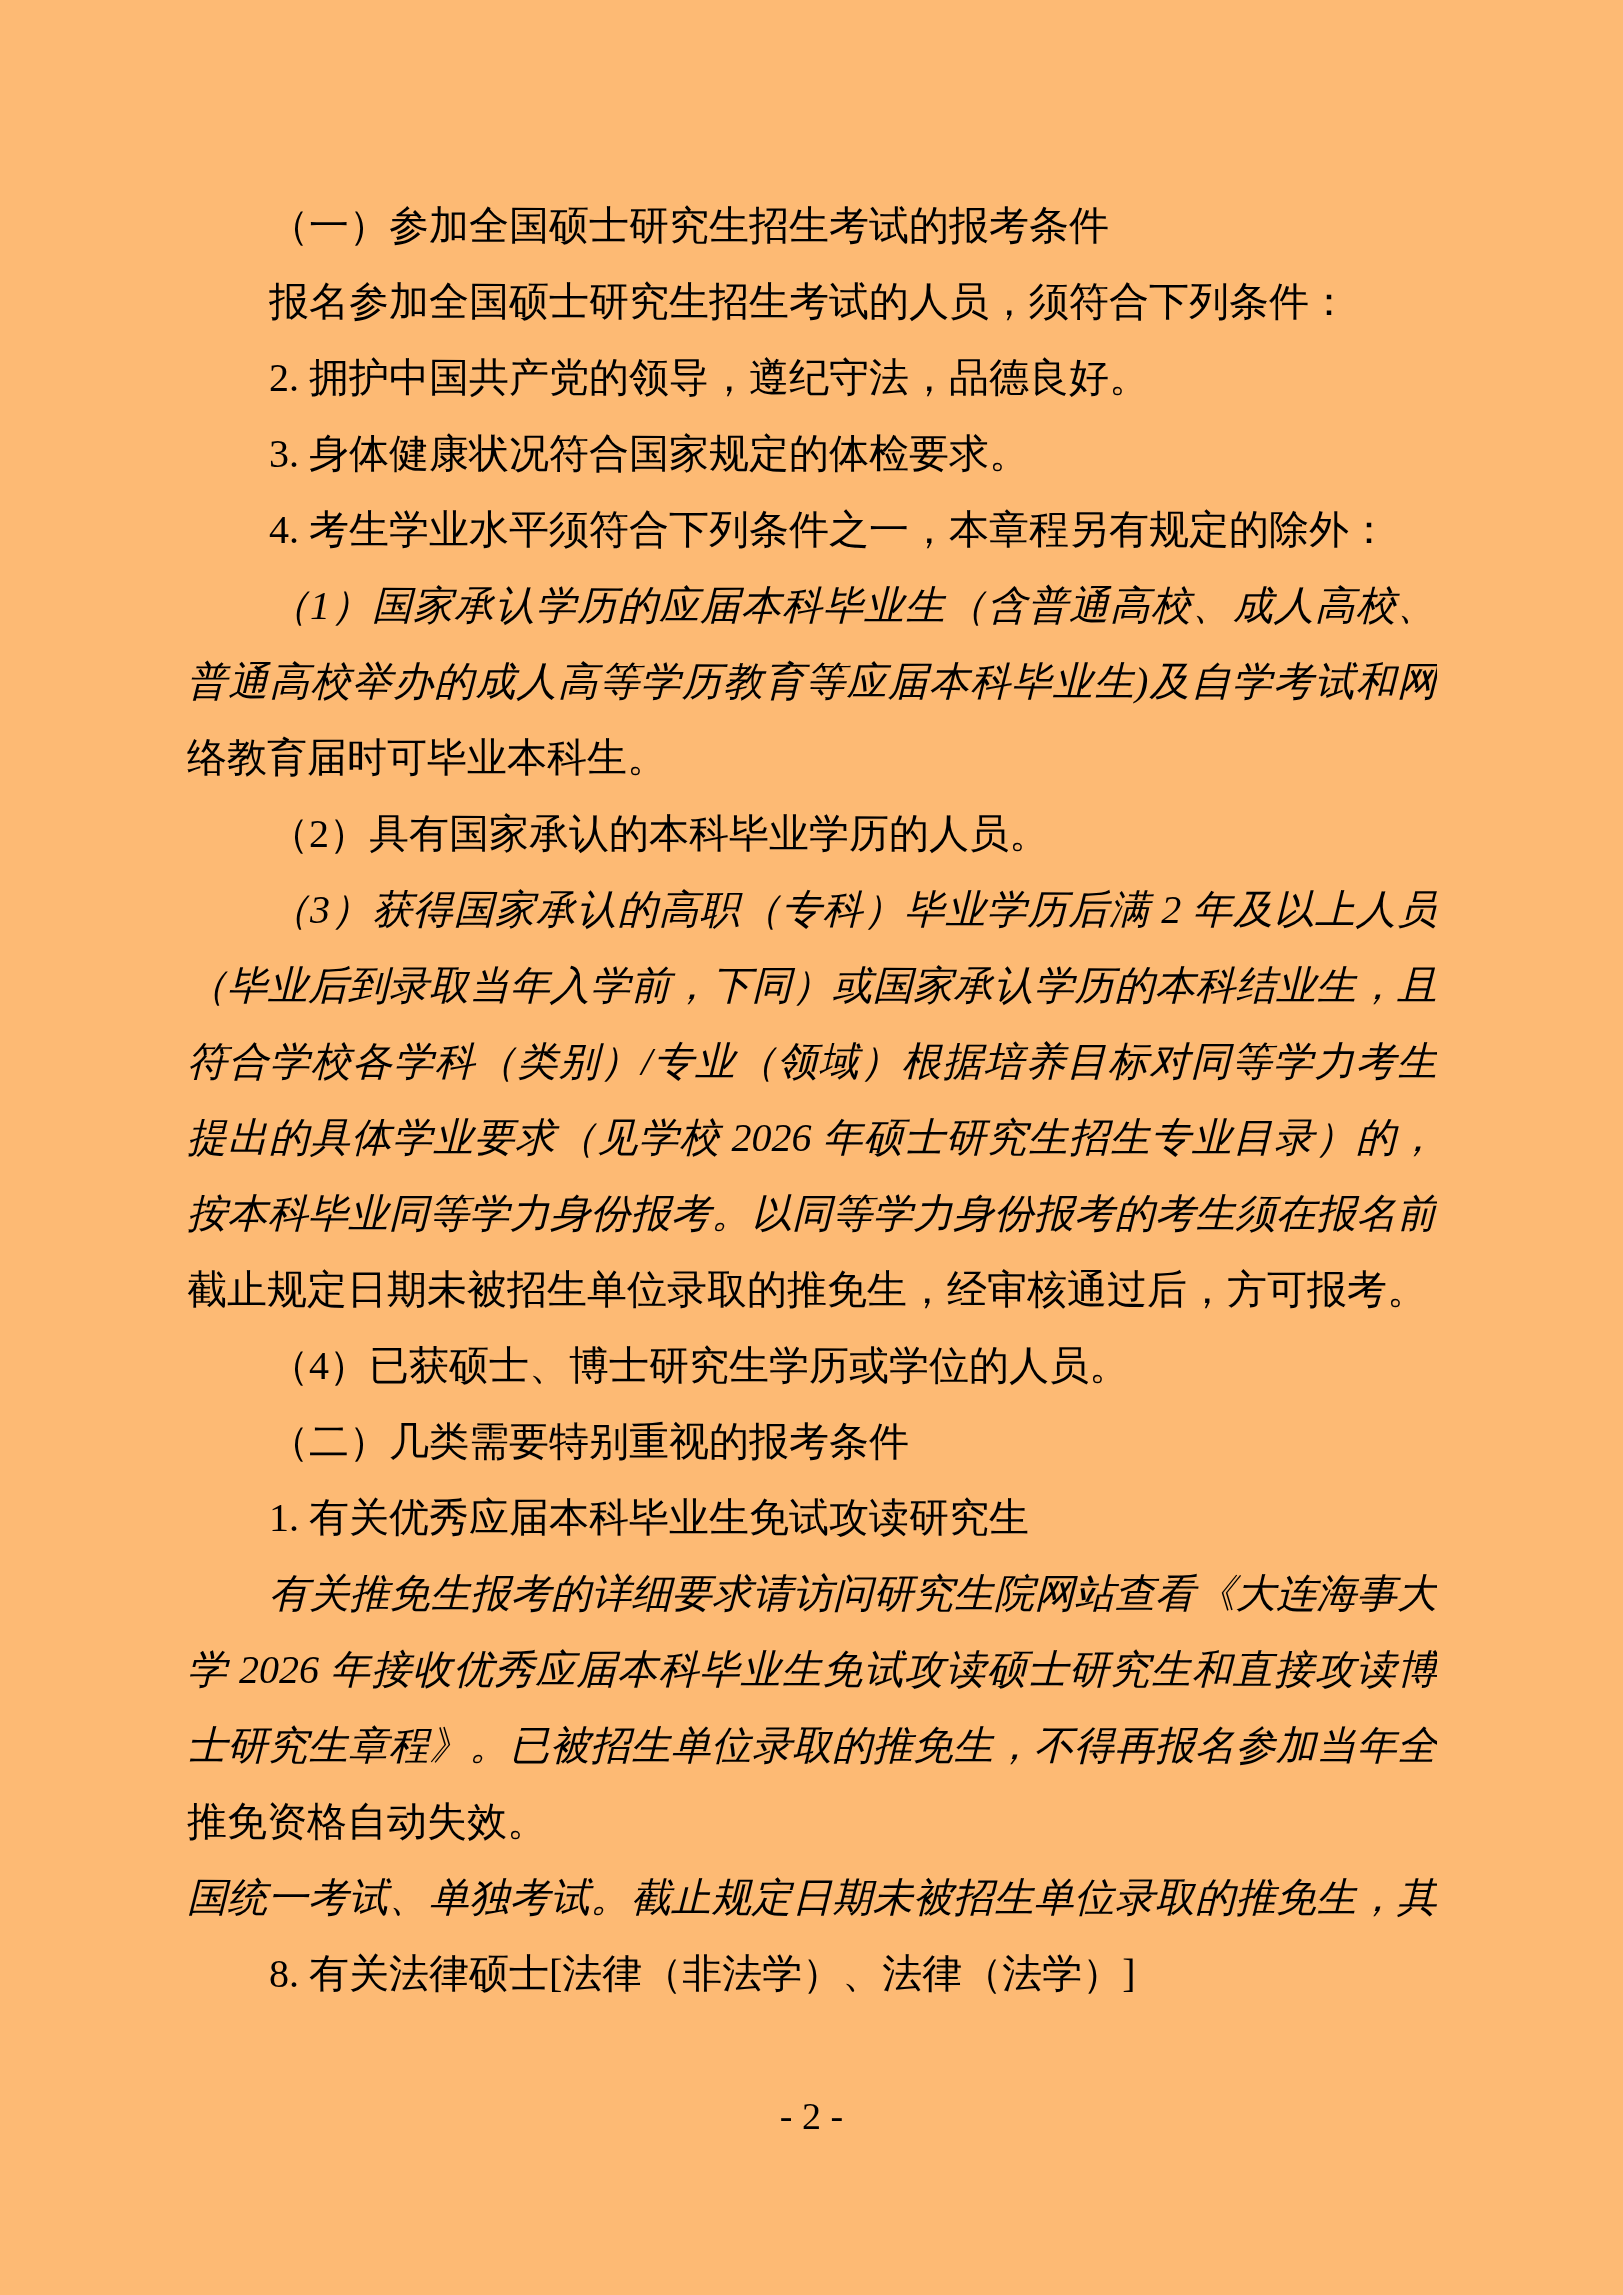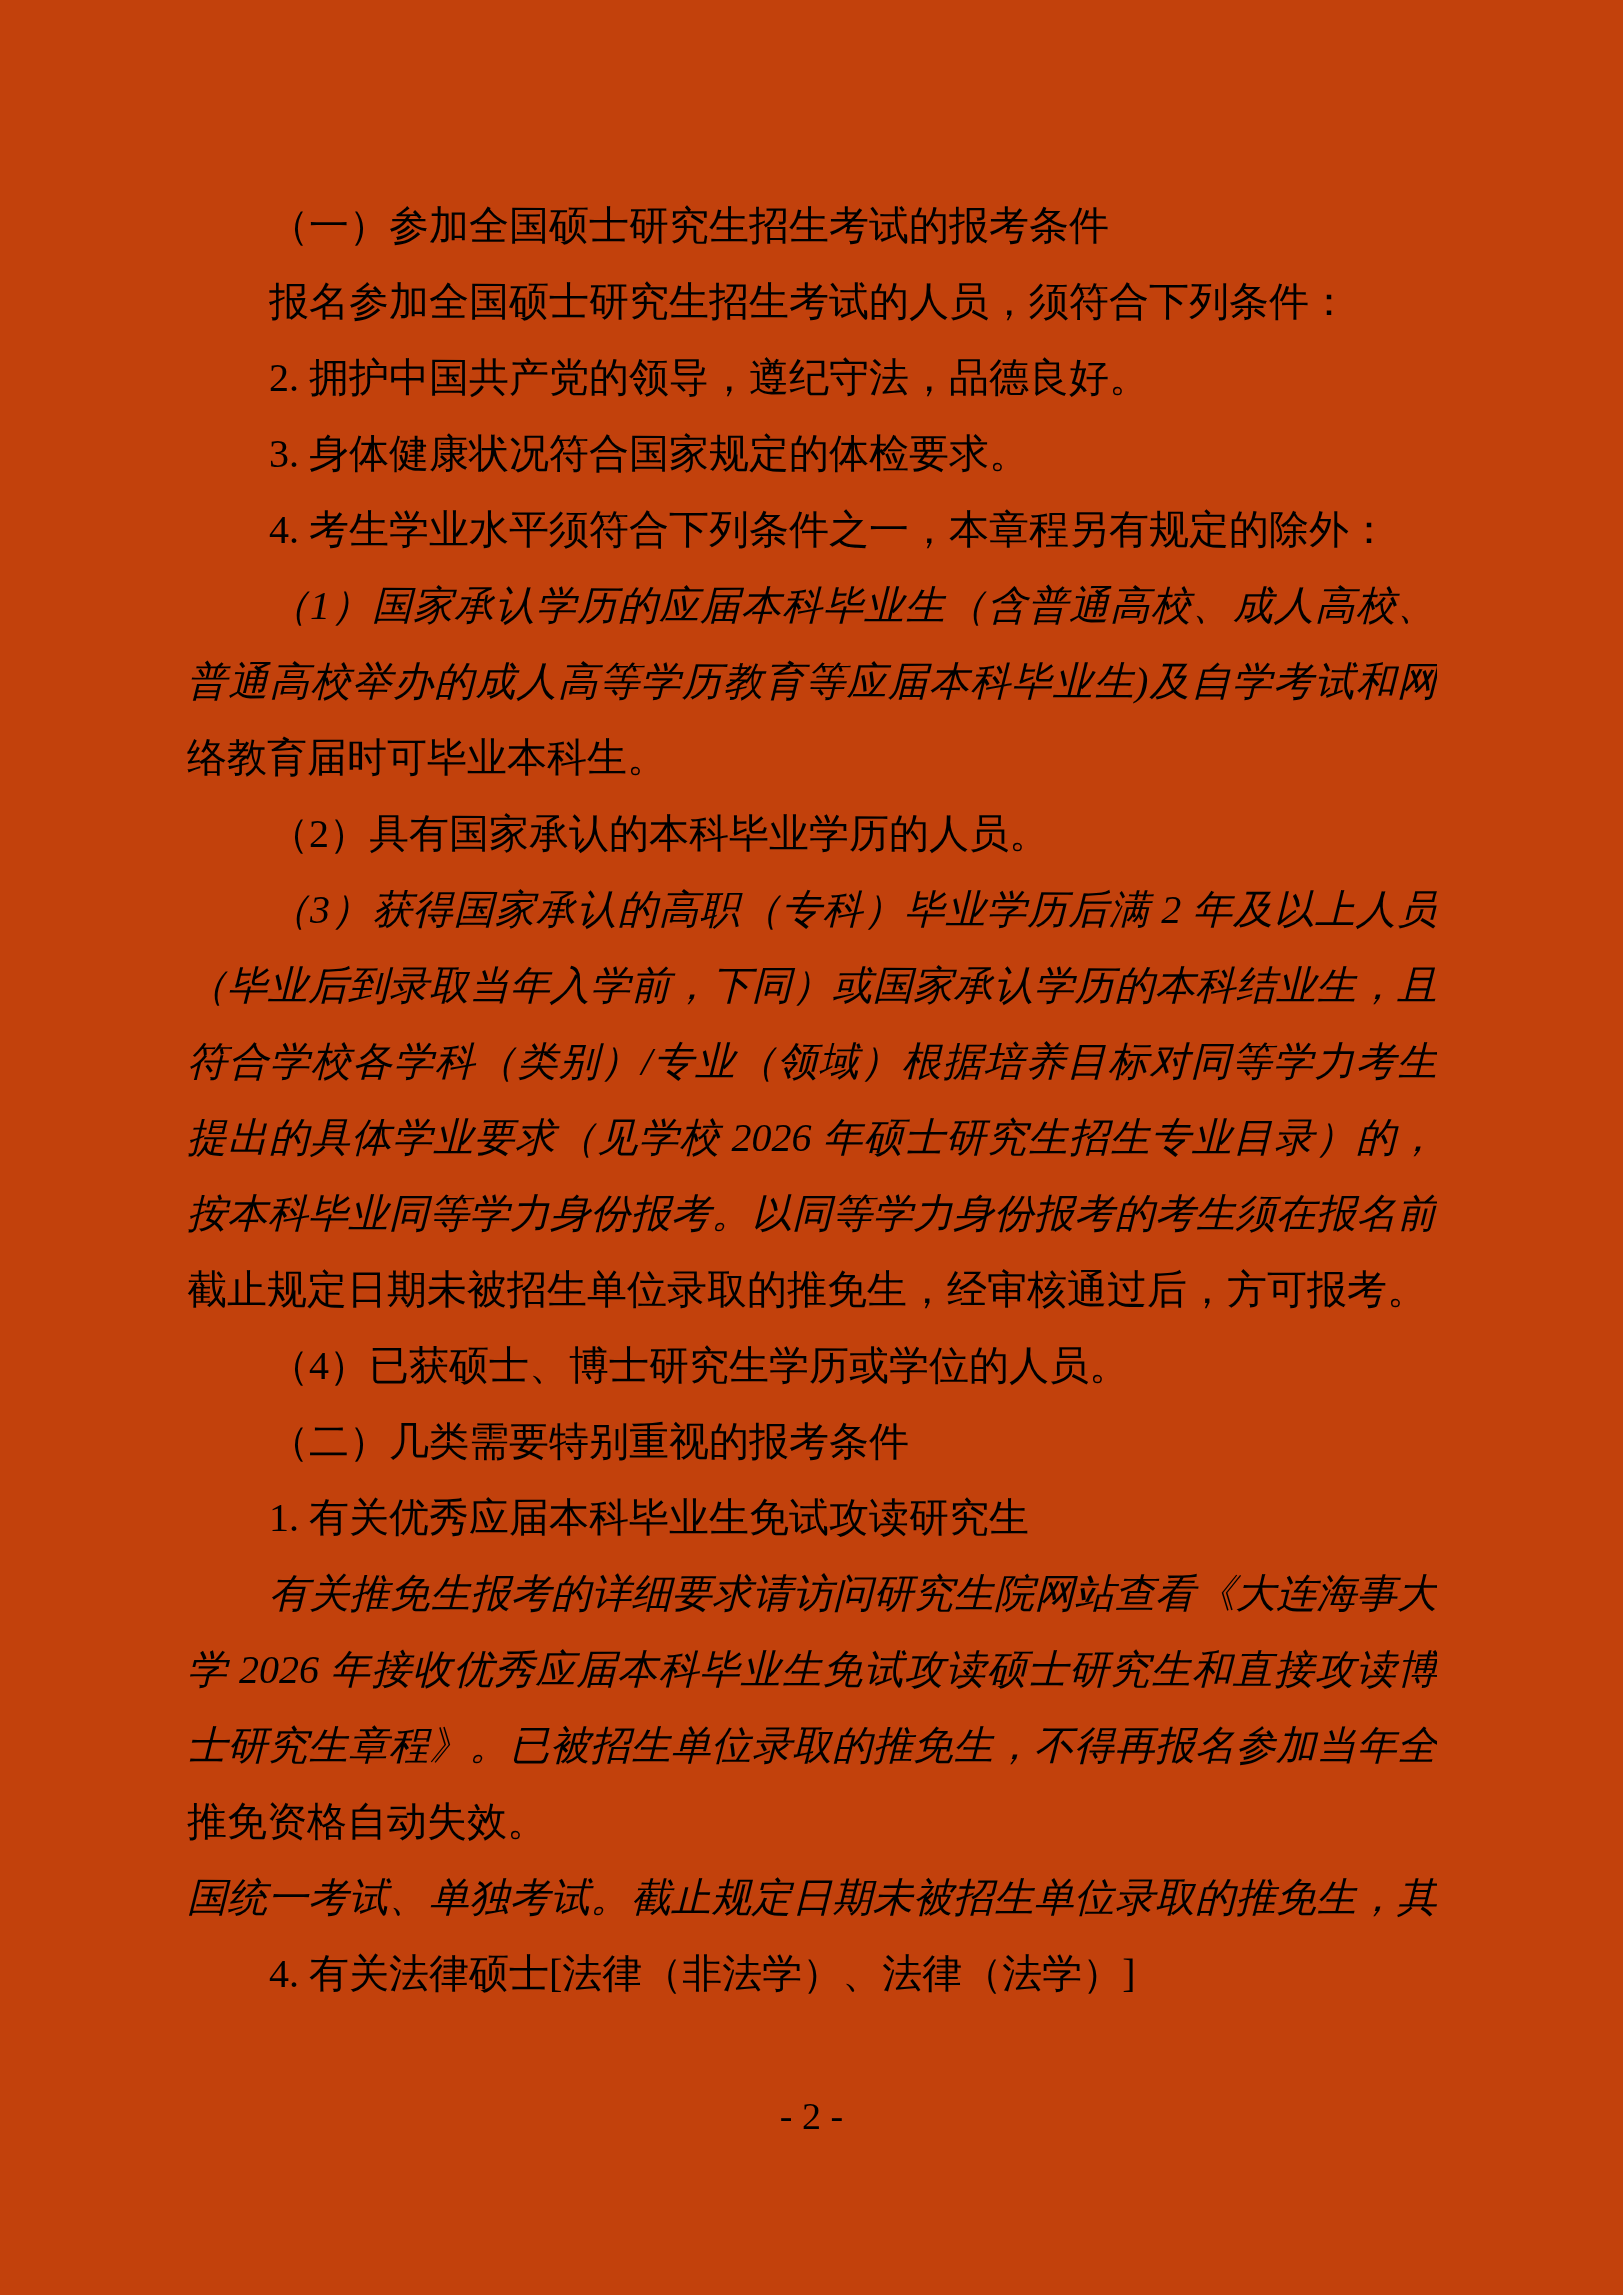--- a/index.html
+++ b/index.html
@@ -9,21 +9,21 @@
   }
   body {
     width: 1623px;
     height: 2295px;
     overflow: hidden;
   }
   .page {
     position: relative;
     width: 1623px;
     height: 2295px;
-    background: #c2410c;
+    background: #fdba74;
     color: #000000;
     font-family: "Liberation Serif", "DejaVu Serif", serif;
   }
   .content {
     position: absolute;
     left: 187px;
     top: 188px;
     width: 1250px;
   }
   .line {
@@ -76,17 +76,17 @@
     <div class="line justify">按本科毕业同等学力身份报考。以同等学力身份报考的考生须在报名前</div>
     <div class="line">截止规定日期未被招生单位录取的推免生，经审核通过后，方可报考。</div>
     <div class="line indent">（4）已获硕士、博士研究生学历或学位的人员。</div>
     <div class="line indent">（二）几类需要特别重视的报考条件</div>
     <div class="line indent">1. 有关优秀应届本科毕业生免试攻读研究生</div>
     <div class="line indent justify">有关推免生报考的详细要求请访问研究生院网站查看《大连海事大</div>
     <div class="line justify">学 2026 年接收优秀应届本科毕业生免试攻读硕士研究生和直接攻读博</div>
     <div class="line justify">士研究生章程》。已被招生单位录取的推免生，不得再报名参加当年全</div>
     <div class="line">推免资格自动失效。</div>
     <div class="line justify">国统一考试、单独考试。截止规定日期未被招生单位录取的推免生，其</div>
-    <div class="line indent">4. 有关法律硕士[法律（非法学）、法律（法学）]</div>
+    <div class="line indent">8. 有关法律硕士[法律（非法学）、法律（法学）]</div>
   </div>
   <div class="footer">- 2 -</div>
 </div>
 
 
 </body></html>

